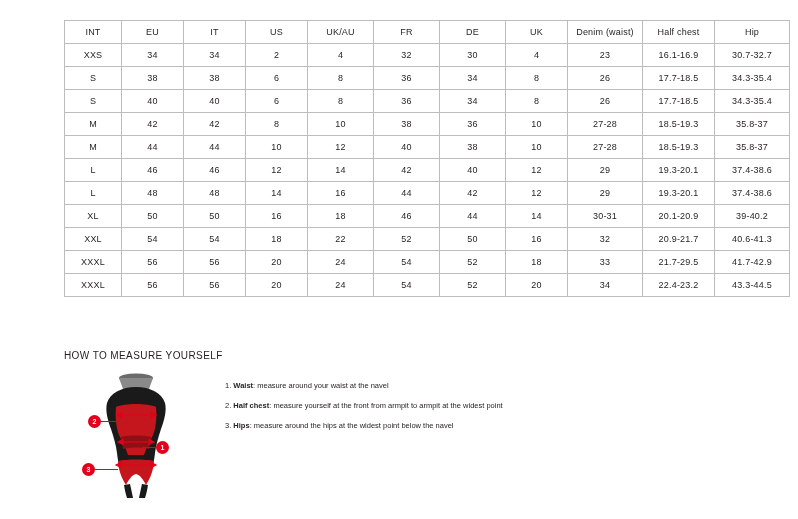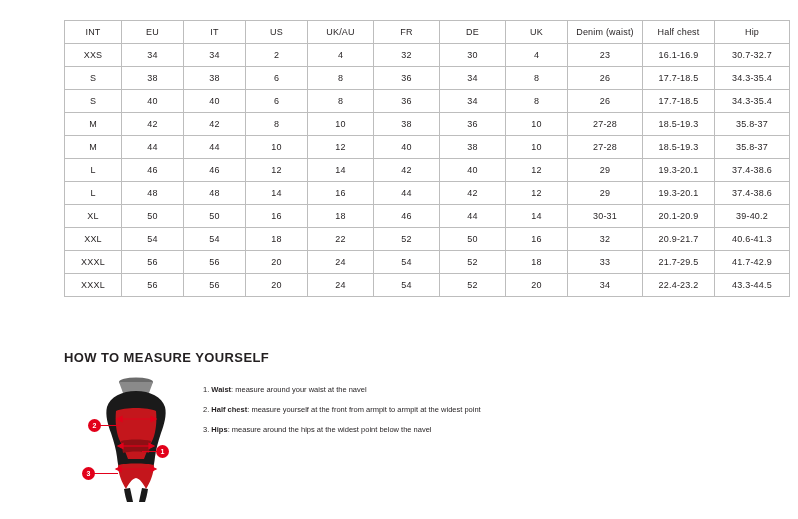--- a/index.html
+++ b/index.html
@@ -62,39 +62,39 @@
   td.left-pad, th.left-pad { text-align: left; padding-left: 7px; }
 
   
   .measure {
     position: absolute;
     left: 64px;
     top: 350px;
     width: 680px;
   }
   .measure-title {
-    font-size: 13px;
-    font-weight: bold;
+    font-size: 10px;
+    font-weight: normal;
     letter-spacing: 0.4px;
     color: #231f20;
     margin-bottom: 8px;
   }
   .measure-body {
     position: relative;
     display: flex;
     align-items: flex-start;
   }
   .figure-box {
     position: relative;
     width: 115px;
     height: 130px;
     flex: 0 0 115px;
   }
   .notes {
-    margin-left: 24px;
+    margin-left: 46px;
     padding-top: 12px;
   }
   .note {
     font-size: 7.5px;
     color: #231f20;
     margin-bottom: 11px;
     line-height: 1.2;
   }
   .note b { font-weight: bold; }
 

